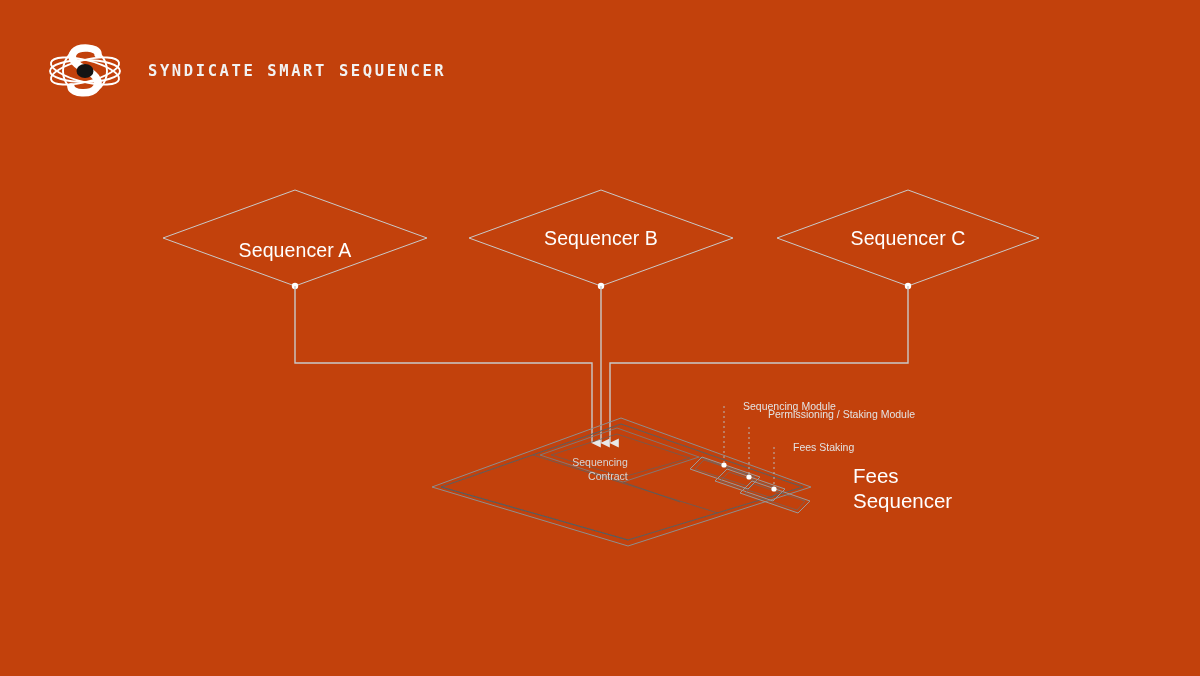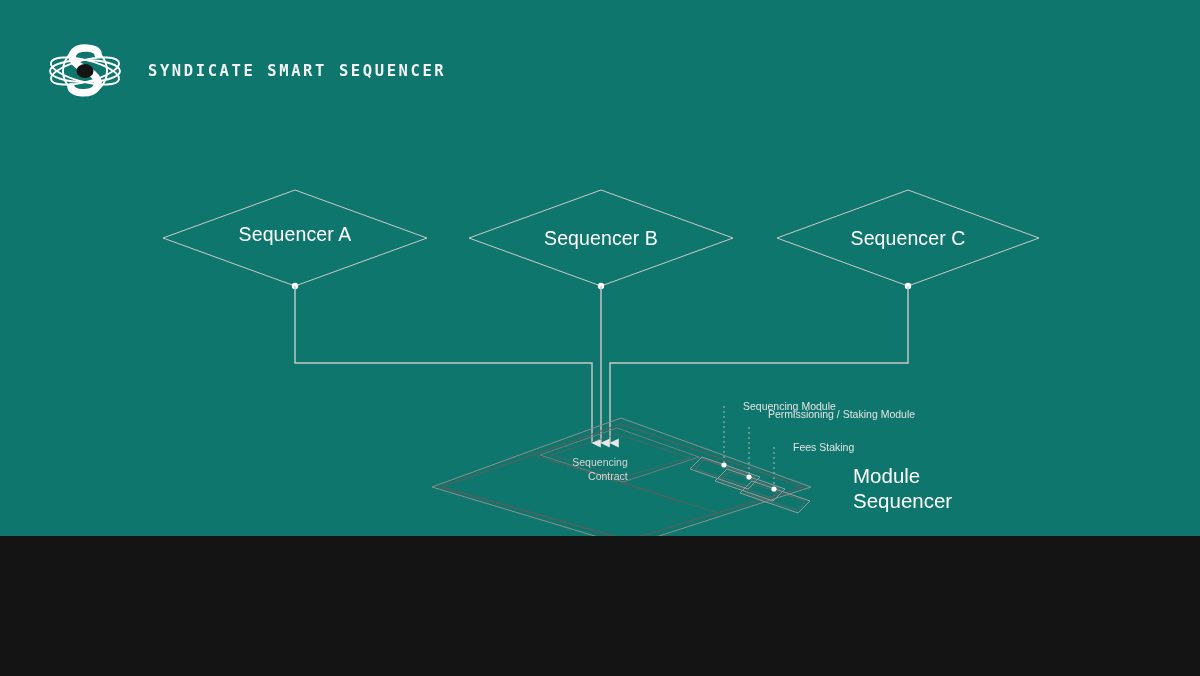--- a/index.html
+++ b/index.html
@@ -3,22 +3,22 @@
 <meta charset="utf-8">
 <style>
   html, body {
     margin: 0;
     padding: 0;
     background: #141414;
   }
   #stage {
     position: relative;
     width: 1200px;
-    height: 536px;
-    background: #0f766e;
+    height: 676px;
+    background: #c2410c;
     overflow: hidden;
     font-family: "Liberation Sans", sans-serif;
     -webkit-font-smoothing: antialiased;
   }
 
   
   #header {
     position: absolute;
     left: 48px;
     top: 42px;
@@ -167,31 +167,31 @@
 
       <g stroke="#b8b8b8" stroke-width="1" stroke-dasharray="2 3" fill="none">
         <line x1="724" y1="406" x2="724" y2="463"></line>
         <line x1="749" y1="427" x2="749" y2="475"></line>
         <line x1="774" y1="447" x2="774" y2="487"></line>
       </g>
 
     </g>
   </svg>
 
-  <div class="node-label" style="left:295px; top:234px;">Sequencer A</div>
+  <div class="node-label" style="left:295px; top:250px;">Sequencer A</div>
   <div class="node-label" style="left:601px; top:238px;text-align:right;">Sequencer B</div>
   <div class="node-label" style="left:908px; top:238px;">Sequencer C</div>
 
   <div class="contract-label" style="left:600px; top:456px;">
     <div>Sequencing</div>
     <div>Contract</div>
   </div>
 
   <div class="module-label" style="left:727px; top:400px;">Sequencing Module</div>
   <div class="module-label" style="left:752px; top:408px;">Permissioning / Staking Module</div>
   <div class="module-label" style="left:777px; top:441px;">Fees Staking</div>
 
   <div id="smart-sequencer-title">
-    <div>Module</div>
+    <div>Fees</div>
     <div>Sequencer</div>
   </div>
 
 </div>
 
 </body></html>

